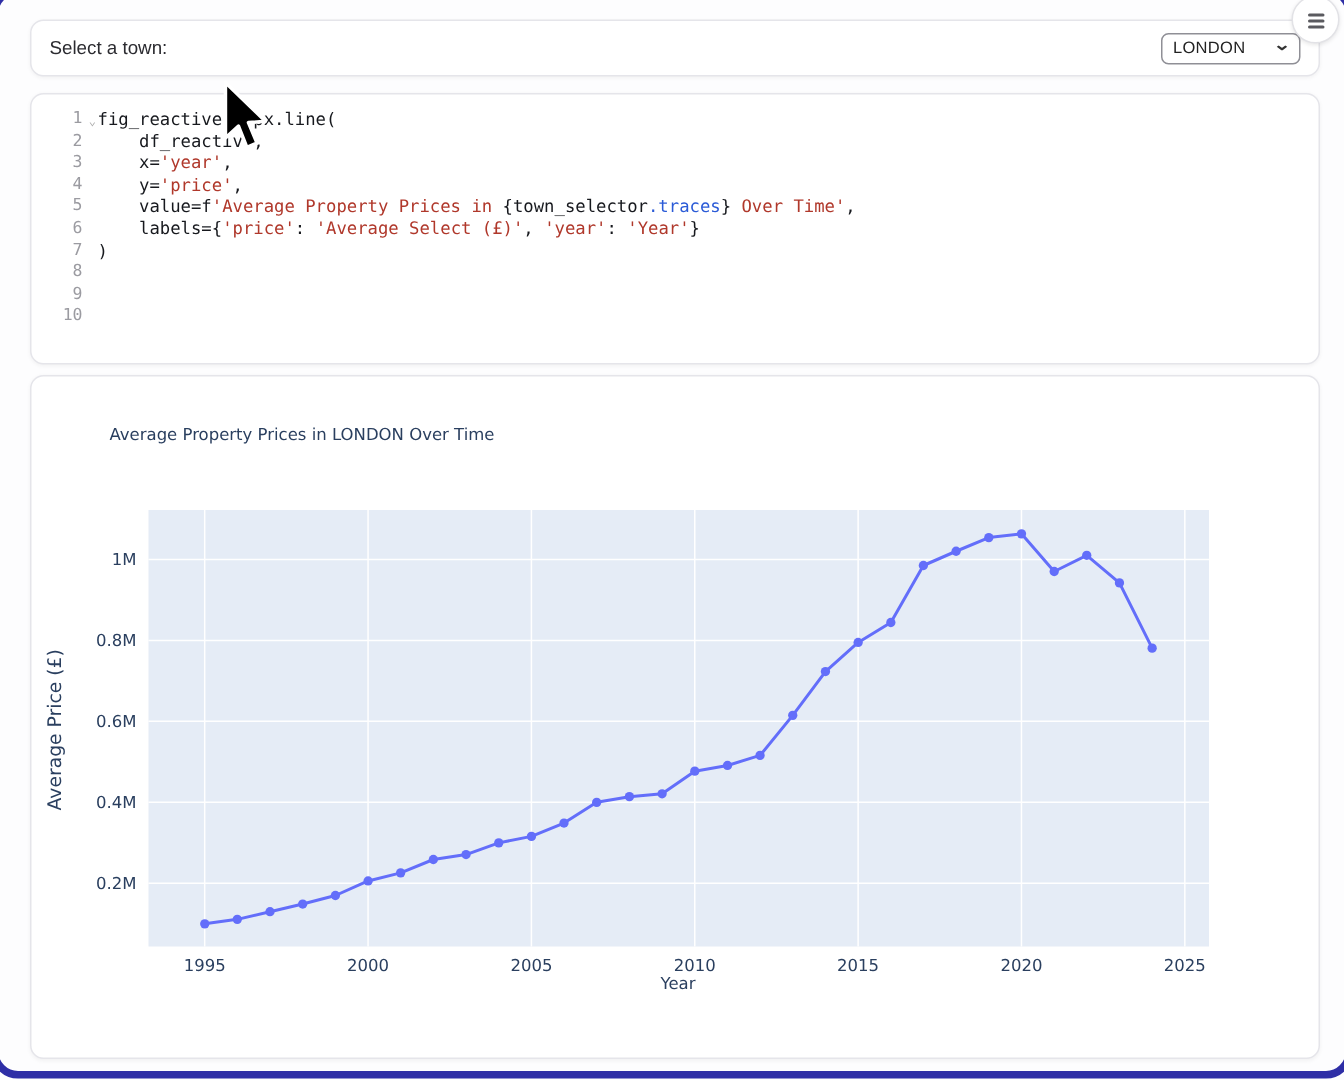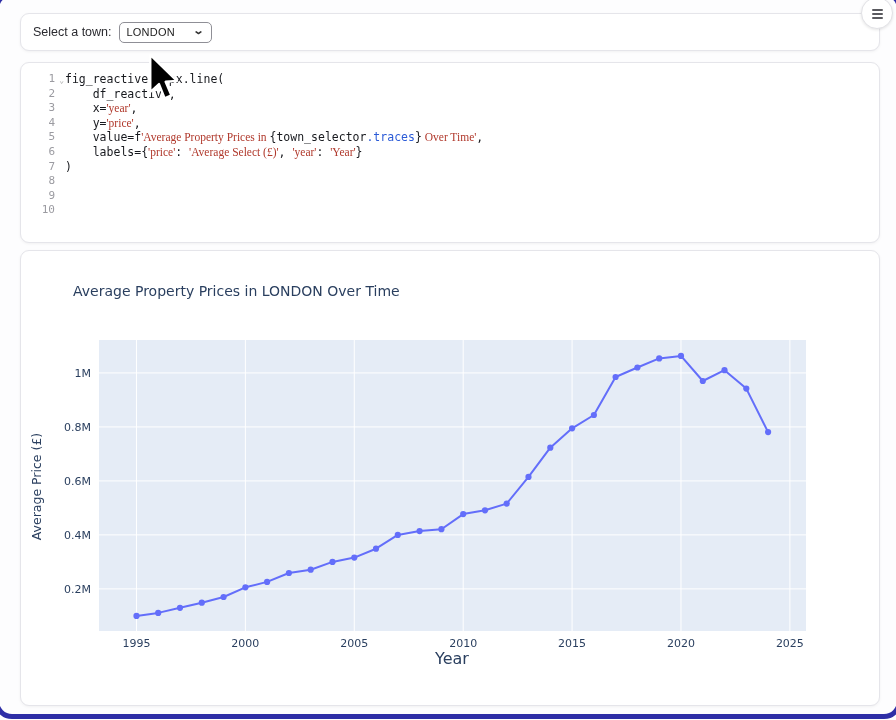--- a/index.html
+++ b/index.html
@@ -17,50 +17,50 @@
               box-shadow:0 1px 3px rgba(0,0,0,.10); z-index:6;
               display:flex; align-items:center; justify-content:center; cursor:pointer; }
   .hamburger { display:flex; flex-direction:column; gap:2.5px; margin-top:2px; }
   .hamburger span { display:block; width:11px; height:1.6px; background:#5a5a5f; border-radius:1px; }
 
   .cell { position:absolute; left:20px; width:860px; background:#fff;
           border:1px solid #e5e5ea; border-radius:9px;
           box-shadow:0 1px 3px rgba(0,0,0,.05); z-index:2; }
 
   
-  .cell-selector { top:13px; height:38px; display:flex; align-items:center; padding:0 12px; }
+  .cell-selector { top:13px; height:38px; display:flex; align-items:center; padding:0 12px;justify-content:space-between; }
   .selector-label { font-size:12.5px; color:#2b2b30; }
   .dropdown { margin-left:7px; width:93px; height:21px; background:#fff;
               border:1.4px solid #8f8f96; border-radius:5px; display:flex;
               align-items:center; padding:0 7px; cursor:pointer; }
   .dropdown-value { font-size:11px; color:#222; flex:1; letter-spacing:.2px; }
   .dropdown-chevron { font-size:11px; color:#333; font-weight:bold; line-height:1;
                       transform:scaleX(1.3); margin-top:-3px; }
 
   
   .cell-code { top:62px; height:181px; padding:9px 10px 8px 6px; cursor:text; }
   .code-line { display:flex; font-family:"DejaVu Sans Mono","Liberation Mono",monospace;
                font-size:11.5px; line-height:14.6px; white-space:pre; }
   .gutter { width:38px; flex:0 0 38px; text-align:right; padding-right:10px;
             color:#9b9ba1; font-size:11px; position:relative; user-select:none; }
   .fold-arrow { position:absolute; right:1px; top:2px; font-size:8px; color:#aaa; cursor:pointer; }
   .tok-p { color:#17191e; }
-  .tok-s { color:#b0382b;font-family:Liberation Serif, serif; }
+  .tok-s { color:#b0382b; }
   .tok-m { color:#2b5bd7; }
 
   
   .cell-chart { top:250px; height:456px; }
-  .chart-title { position:absolute; left:52px; top:32px; font-size:14px;
+  .chart-title { position:absolute; left:52px; top:32px; font-size:11px;
                  color:#2a3f5f; font-family:"DejaVu Sans", sans-serif; }
   .chart-svg { position:absolute; left:0; top:0; }
   .y-axis-title { position:absolute; left:-50px; top:228px; width:130px; text-align:center;
                   transform:rotate(-90deg); font-size:12.5px; color:#2a3f5f;
                   font-family:"DejaVu Sans", sans-serif; }
   .x-axis-title { position:absolute; left:381px; top:398px; width:100px; text-align:center;
-                  font-size:16px; color:#2a3f5f; font-family:"DejaVu Sans", sans-serif; }
+                  font-size:11px; color:#2a3f5f; font-family:"DejaVu Sans", sans-serif; }
 
   
   .cursor { position:absolute; left:143px; top:53px; z-index:7; pointer-events:none; }
 </style>
 </head>
 <body>
 
 <div class="stage">
 
   <div class="frame"></div>

